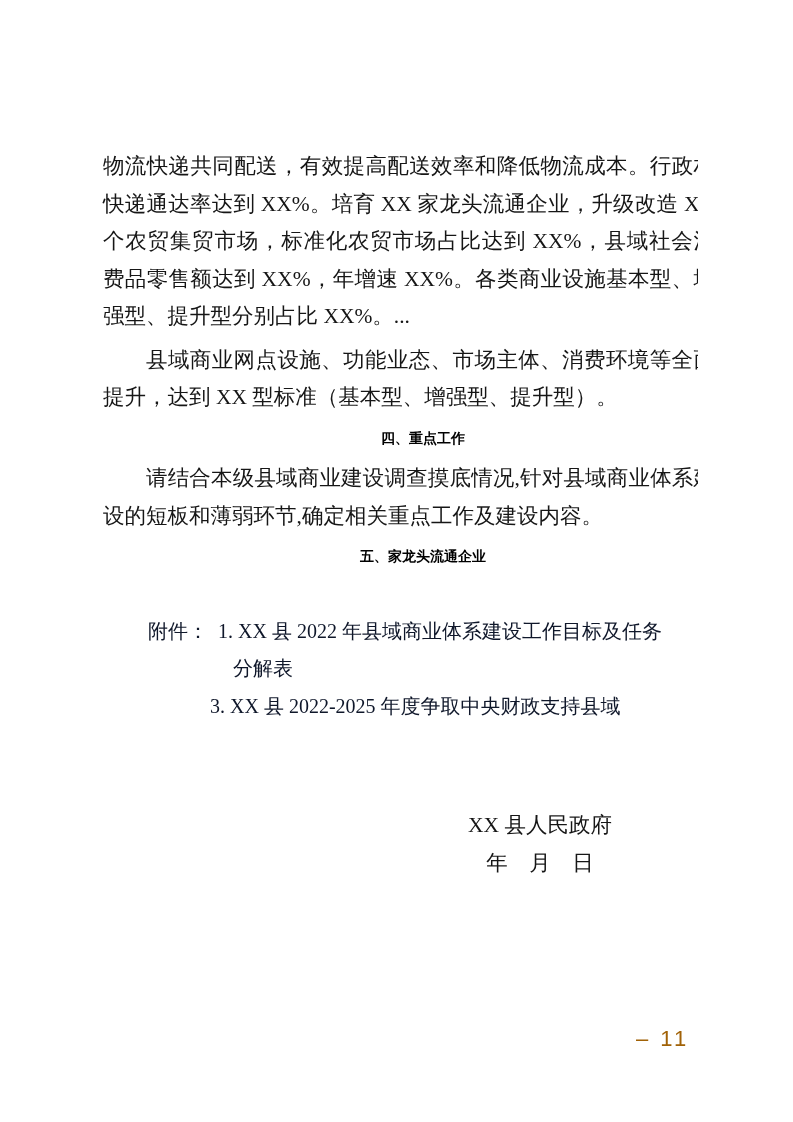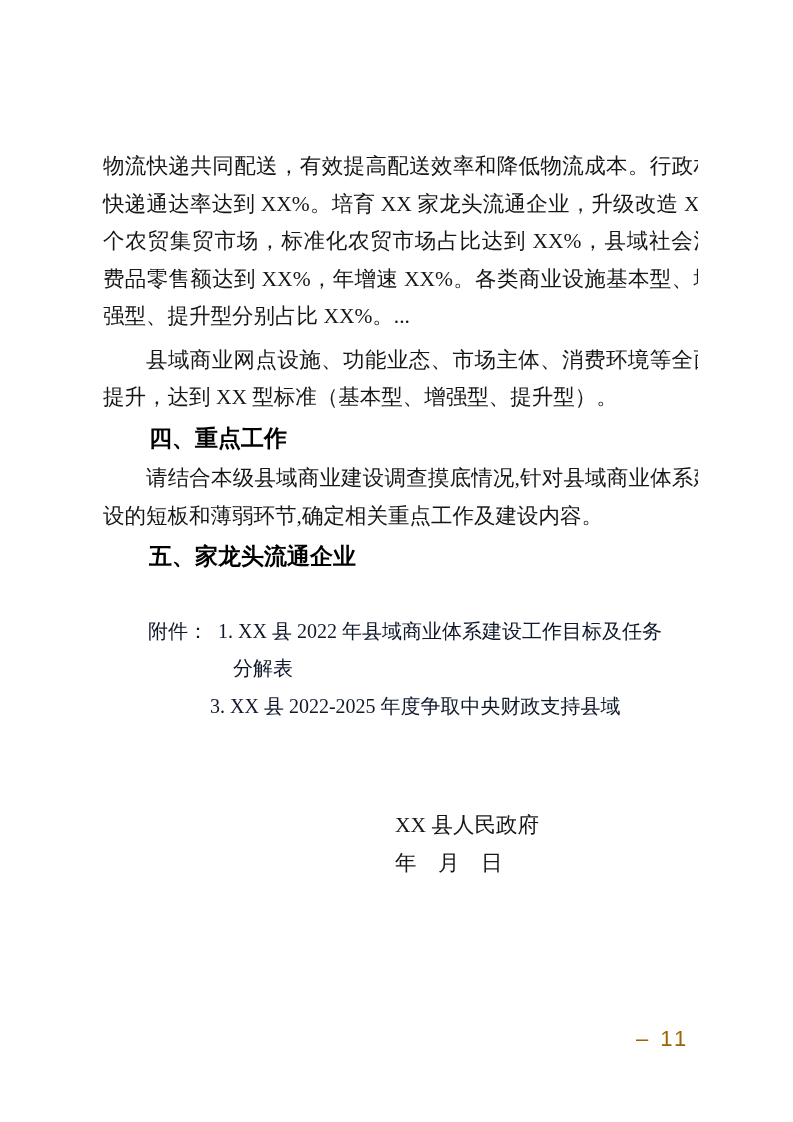--- a/index.html
+++ b/index.html
@@ -29,44 +29,45 @@
     text-align: justify;
     color: #161616;
   }
   .indent { text-indent: 2em; }
   .para-2 { margin-top: 6px; }
   .para-3 { margin-top: 3px; }
   .heading {
     margin: 3px 0 0 0;
     font-family: "Liberation Sans", "DejaVu Sans", sans-serif;
     font-weight: 700;
-    font-size: 23px;
+    font-size: 14px;
     line-height: 37.5px;
     text-indent: 2em;
     color: #000000;
+    text-align: center;
   }
   .heading-six { margin-top: 2.5px; }
   .attachments {
     margin-top: 37px;
     font-family: "Liberation Serif", "DejaVu Serif", serif;
     font-size: 20px;
     line-height: 37.5px;
     color: #0f172a;
   }
   .att-row { white-space: nowrap; }
   .att-first   { padding-left: 45px; }
   .att-wrap    { padding-left: 130px; }
   .att-item2   { padding-left: 107px; }
   .att-label { display: inline; }
   .attachments .gap { display: inline-block; width: 10px; }
   .signature {
     margin-top: 82px;
     margin-left: 292px;
     width: 290px;
-    text-align: left;
+    text-align: center;
     font-family: "Liberation Serif", "DejaVu Serif", serif;
     font-size: 21.5px;
     line-height: 37.5px;
     color: #161616;
   }
   .page-number {
     position: absolute;
     left: 636px;
     top: 1026px;
     font-family: Liberation Sans, sans-serif;

